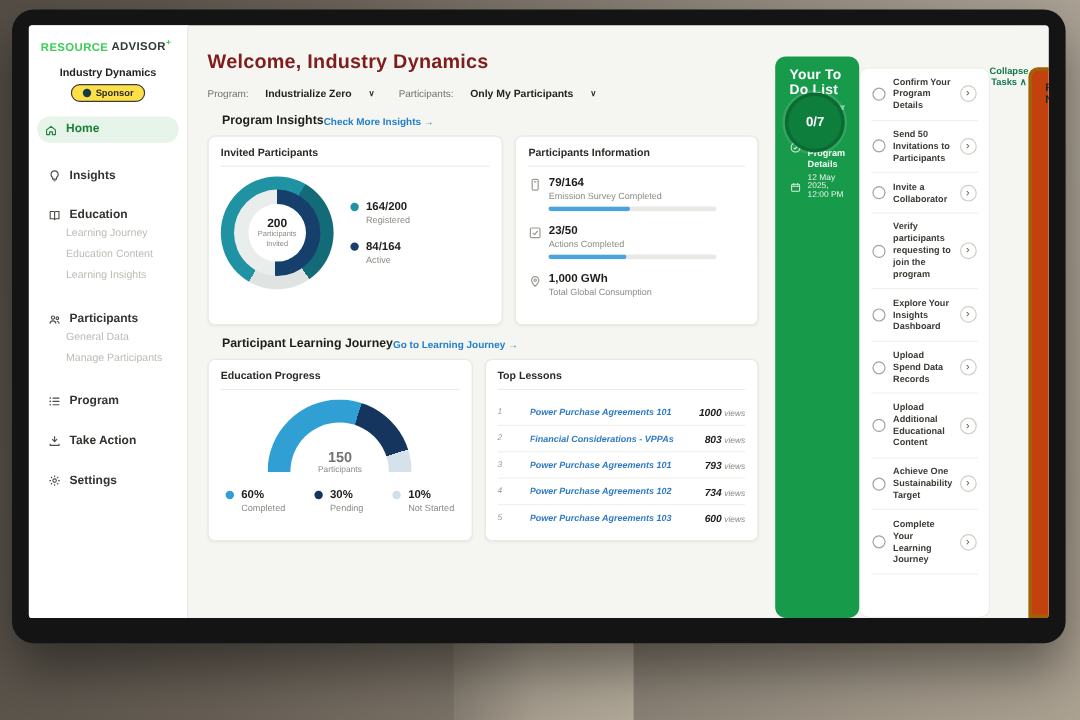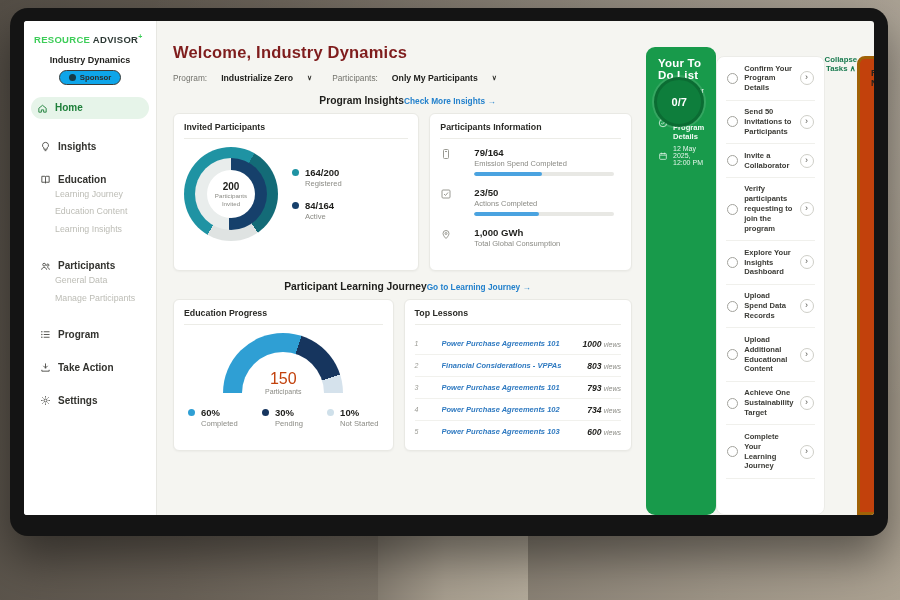--- a/index.html
+++ b/index.html
@@ -16,41 +16,41 @@
   [data-interactable="true"]{cursor:pointer;}
 
   
   .sidebar{width:132px;flex:none;background:#fff;border-right:1px solid #e7e7e2;padding-top:12px;
     display:flex;flex-direction:column;overflow:hidden;}
   .logo{padding:0 10px;font-size:9.5px;font-weight:bold;letter-spacing:.3px;white-space:nowrap;}
   .logo .res{color:#3dcd58;} .logo .adv{color:#2e3a36;} .logo sup{color:#3dcd58;font-size:7px;}
   .org{margin-top:10px;text-align:center;font-size:9px;font-weight:bold;color:#22221f;}
   .badge-wrap{text-align:center;margin-top:5px;}
   .badge{display:inline-flex;align-items:center;gap:4px;border:1px solid #3c3c38;border-radius:10px;
-    padding:2px 9px;font-size:7.8px;font-weight:600;color:#2c2c29;background:#0ea5e9;}
+    padding:2px 9px;font-size:7.8px;font-weight:600;color:#2c2c29;background:#fde047;}
   .badge-dot{width:7px;height:7px;border-radius:50%;background:#163a46;}
   .nav{list-style:none;margin:12px 0 0;padding:0;}
   .nav-item{display:flex;align-items:center;gap:7px;padding:5.5px 12px;font-size:10px;font-weight:bold;
     color:#32322e;line-height:1;}
   .nav-item .icon{width:11px;height:11px;flex:none;display:inline-flex;color:#4c4c47;}
   .nav-item .icon svg{width:100%;height:100%;}
   .nav-item.sub{padding:4.5px 12px 4.5px 31px;font-weight:normal;color:#bcbcb5;font-size:8.8px;}
   .nav-item.active{background:#e6f4e9;color:#1d7f39;margin:0 7px;padding:5.5px 6px;border-radius:13px;}
   .nav-item.active .icon{color:#1d7f39;}
 
   
   .main{flex:1;min-width:0;padding:22px 10px 0 16px;overflow:hidden;}
   .page-title{margin:0 0 11px;font-size:16.5px;font-weight:bold;color:#7f1d1d;letter-spacing:.2px;}
   .filters{display:flex;gap:20px;margin-bottom:12px;align-items:center;}
   .filter{display:flex;align-items:center;gap:14px;}
   .f-label{font-size:8.3px;color:#73736d;}
   .f-value{font-size:8.7px;font-weight:bold;color:#22221f;}
   .chev{font-size:7px;color:#33332f;}
   .chev::after{content:"∨";font-weight:bold;}
-  .sect{display:flex;align-items:center;justify-content:center;margin:10px 2px 7px 12px;}
+  .sect{display:flex;align-items:center;justify-content:flex-start;margin:10px 2px 7px 12px;}
   .sect-title{font-size:10.3px;font-weight:bold;color:#1e1e1b;}
   .sect-link{font-size:8.3px;font-weight:bold;color:#2381cc;text-decoration:none;white-space:nowrap;}
   .sect-link .arr::after{content:" →";}
   .cards{display:flex;gap:10px;}
   .card{background:#fff;border:1px solid #e9e9e4;border-radius:6px;padding:8px 10px;box-sizing:border-box;
     box-shadow:0 1px 2px rgba(0,0,0,.04);}
   .card-title{font-size:8.8px;font-weight:bold;color:#2a2a26;padding-bottom:6px;border-bottom:1px solid #ECECE7;margin-bottom:8px;}
   .card-invited{width:248px;min-height:158px;}
   .card-info{width:204px;min-height:158px;}
   .card-edu{width:222px;min-height:150px;}
@@ -65,35 +65,35 @@
   .hole{inset:23px;background:#fff;display:flex;flex-direction:column;align-items:center;justify-content:center;text-align:center;}
   .hole-val{font-size:10px;font-weight:bold;color:#1e1e1b;}
   .hole-label{font-size:6.2px;color:#8b8b85;width:42px;line-height:1.2;}
   .leg{position:relative;padding-left:13px;margin-bottom:12px;}
   .leg:last-child{margin-bottom:0;}
   .dot{position:absolute;left:0;top:2px;width:7px;height:7px;border-radius:50%;background:#999;}
   .leg-val{font-size:9.5px;font-weight:bold;color:#1e1e1b;}
   .leg-label{font-size:7.6px;color:#8b8b85;margin-top:1px;}
 
   
-  .stat{display:flex;gap:22px;margin-bottom:11px;}
+  .stat{display:flex;gap:5px;margin-bottom:11px;}
   .stat-icon{width:12px;height:12px;flex:none;color:#9a9a93;margin-top:1px;display:inline-flex;}
   .stat-icon svg{width:100%;height:100%;}
   .stat-value{font-size:9.6px;font-weight:bold;color:#1e1e1b;}
   .stat-label{font-size:7.5px;color:#8b8b85;margin-top:1px;}
   .bar{width:140px;height:4px;border-radius:2px;background:#e8e8e4;margin-top:4px;overflow:hidden;}
   .fill{display:block;height:100%;border-radius:2px;background:#4aa3e0;}
 
   
   .gauge{position:relative;width:120px;height:62px;margin:8px auto 0;overflow:hidden;}
   .gauge-arc{position:absolute;left:0;top:0;width:120px;height:120px;border-radius:50%;
     background:conic-gradient(from 270deg,#2f9fd4 0 30%,#16355e 30% 45%,#d5e2ec 45% 50%,transparent 50% 100%);}
   .gauge-hole{position:absolute;left:19px;top:19px;width:82px;height:82px;border-radius:50%;background:#fff;}
   .gauge-center{position:absolute;left:0;right:0;bottom:0;text-align:center;}
-  .gauge-val{font-size:16px;font-weight:normal;color:#c2410c;}
+  .gauge-val{font-size:12px;font-weight:bold;color:#737373;}
   .gauge-label{font-size:7px;color:#8b8b85;}
   .edu-legend{display:flex;justify-content:space-between;padding:12px 4px 0;}
   .edu-legend .leg{margin-bottom:0;}
 
   
   .lesson{display:flex;align-items:center;gap:18px;padding:5.5px 0;border-bottom:1px solid #f1f1ed;font-style:italic;}
   .lesson:last-child{border-bottom:none;}
   .rank{font-size:7px;color:#9a9a93;width:9px;flex:none;}
   .lesson-link{flex:1;min-width:0;font-size:7.5px;font-weight:600;color:#2e79c0;text-decoration:none;
     white-space:nowrap;overflow:hidden;text-overflow:ellipsis;}
@@ -301,21 +301,21 @@
 
                 <div class="stat" data-interactable="false">
                   <span class="stat-icon" data-interactable="false">
                     <svg viewBox="0 0 24 24">
                       <rect x="7" y="3" width="10" height="18" rx="2" fill="none" stroke="currentColor" stroke-width="2"></rect>
                       <path d="M10 7h4" stroke="currentColor" stroke-width="2" fill="none"></path>
                     </svg>
                   </span>
                   <div>
                     <div class="stat-value" data-interactable="false">79/164</div>
-                    <div class="stat-label" data-interactable="false">Emission Spend Completed</div>
+                    <div class="stat-label" data-interactable="false">Emission Survey Completed</div>
                     <div class="bar" data-interactable="false">
                       <i class="fill" data-interactable="false" style="width: 48%;"></i>
                     </div>
                   </div>
                 </div>
 
                 <div class="stat" data-interactable="false">
                   <span class="stat-icon" data-interactable="false">
                     <svg viewBox="0 0 24 24">
                       <rect x="4" y="4" width="16" height="16" rx="2" fill="none" stroke="currentColor" stroke-width="2"></rect>

